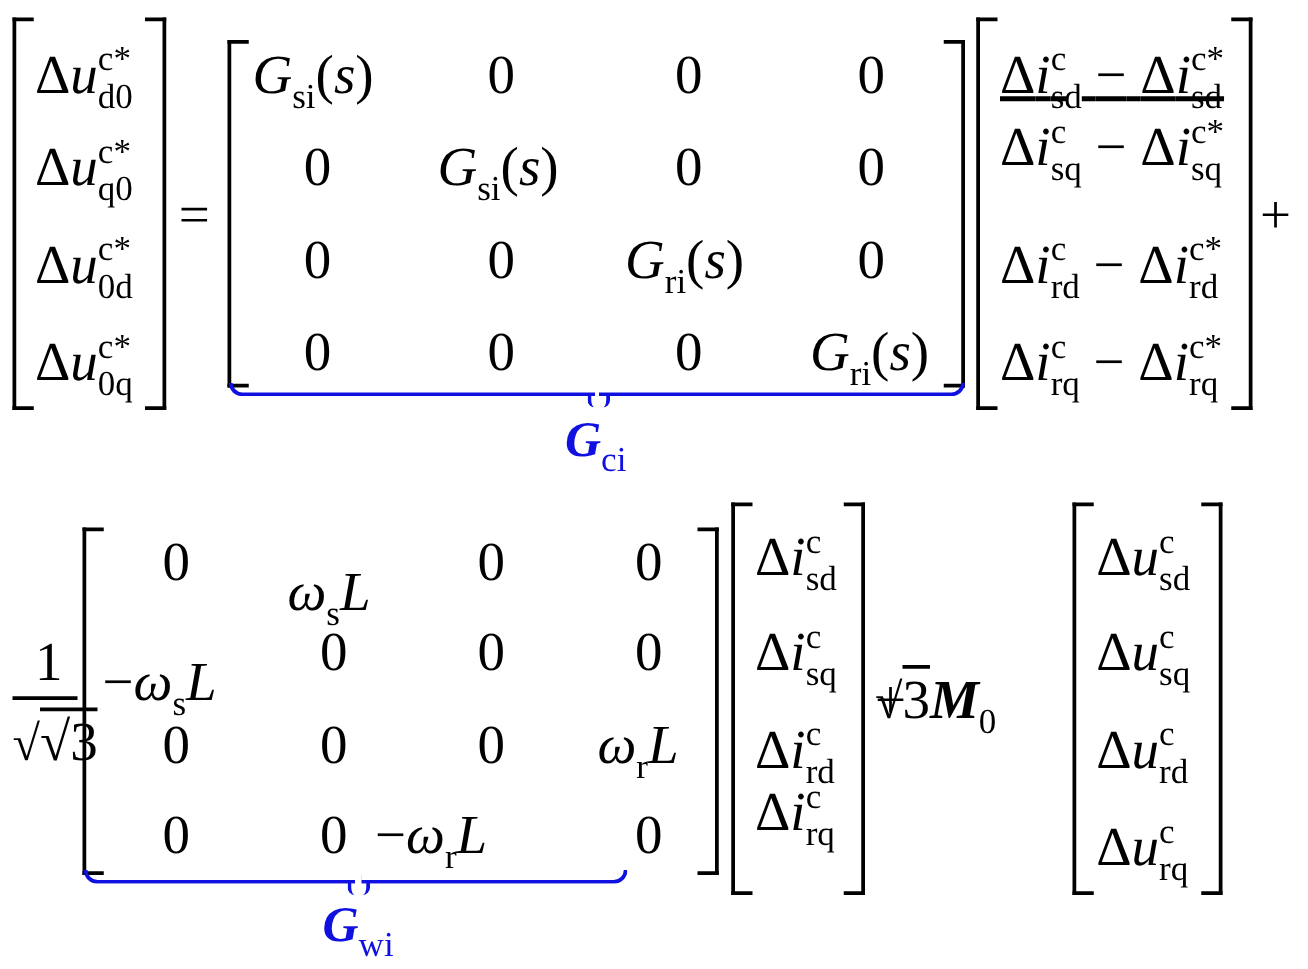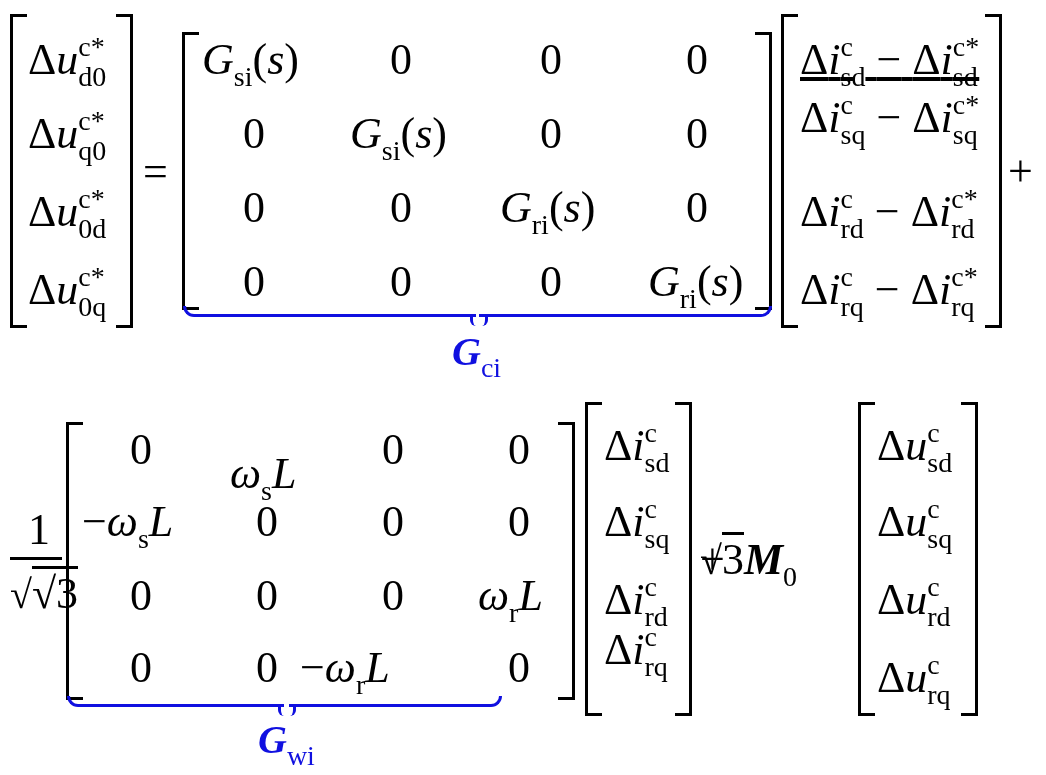--- a/index.html
+++ b/index.html
@@ -82,21 +82,21 @@
 
 <div>
   <div class="brk l" style="left:66px;top:422px;height:272px;"></div>
   <div class="brk r" style="left:558px;top:422px;height:272px;"></div>
 
   <div class="cell" style="left:130px;top:428px;">0</div>
   <div class="cell" style="left:230px;top:452px;"><span class="it">ω</span><span class="sub">s</span><span class="it">L</span></div>
   <div class="cell" style="left:382px;top:428px;">0</div>
   <div class="cell" style="left:508px;top:428px;">0</div>
 
-  <div class="cell" style="left:82px;top:500px;"><span>−</span><span class="it">ω</span><span class="sub">s</span><span class="it">L</span></div>
+  <div class="cell" style="left:82px;top:524px;"><span>−</span><span class="it">ω</span><span class="sub">s</span><span class="it">L</span></div>
   <div class="cell" style="left:256px;top:500px;">0</div>
   <div class="cell" style="left:382px;top:500px;">0</div>
   <div class="cell" style="left:508px;top:500px;">0</div>
 
   <div class="cell" style="left:130px;top:574px;">0</div>
   <div class="cell" style="left:256px;top:574px;">0</div>
   <div class="cell" style="left:382px;top:574px;">0</div>
   <div class="cell" style="left:478px;top:574px;"><span class="it">ω</span><span class="sub">r</span><span class="it">L</span></div>
 
   <div class="cell" style="left:130px;top:646px;">0</div>

